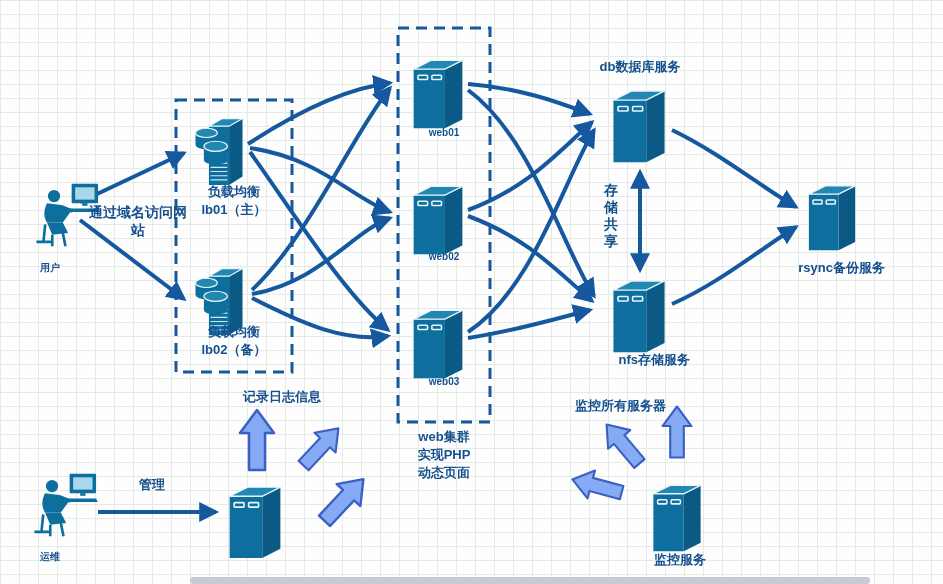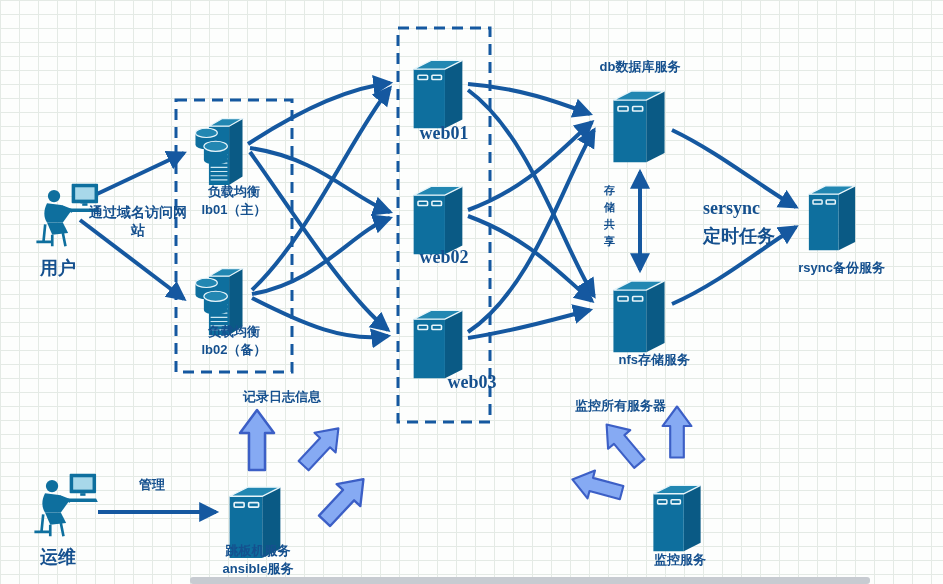--- a/index.html
+++ b/index.html
@@ -14,23 +14,23 @@
   }
   .lbl{
     position:absolute; color:#15508e; font-weight:bold;
     white-space:pre-line; line-height:18px; font-size:13px;
   }
   .center{text-align:center;}
   .title{
     color:#16202e; font-size:15px; line-height:20px; letter-spacing:1px;
   }
   .vlabel{
-    width:17px; word-break:break-all; line-height:17px; font-size:11px;
+    width:17px; word-break:break-all; line-height:17px; font-size:14px;
   }
-  .big{font-size:18px;font-family:Liberation Serif, serif;}
+  .big{font-size:10px;}
   #overlay{position:absolute; left:0; top:0;}
   .edge{fill:none; stroke:#1558a0; stroke-width:4;}
   .dashedbox{fill:none; stroke:#1558a0; stroke-width:3; stroke-dasharray:11 7;}
   #scrollbar-thumb{
     position:absolute; left:190px; top:577px; width:680px; height:7px;
     background:#c7cbd1; border-radius:3px;
   }
 </style>
 </head>
 <body>
@@ -131,33 +131,32 @@
   <div class="lbl big" style="left:40px; top:259px;text-align:right;">用户</div>
   <div class="lbl center" style="left:88px; top:203px; width:100px; font-size:14px;">通过域名访问网站</div>
 
   <div class="lbl center" style="left:176px; top:183px; width:116px;">负载均衡
 lb01（主）</div>
   <div class="lbl center" style="left:176px; top:323px; width:116px;">负载均衡
 lb02（备）</div>
 
   <div class="lbl center big" style="left:398px; top:124px; width:92px;">web01</div>
   <div class="lbl center big" style="left:398px; top:248px; width:92px;">web02</div>
-  <div class="lbl center big" style="left:398px; top:373px; width:92px;padding-left:28px;">web03</div>
+  <div class="lbl center big" style="left:398px; top:373px; width:92px;">web03</div>
+  <div class="lbl center" style="left:398px; top:428px; width:92px;">web集群
+实现PHP
+动态页面</div>
 
   <div class="lbl center" style="left:590px; top:58px; width:100px;">db数据库服务</div>
   <div class="lbl center" style="left:590px; top:351px; width:100px;text-align:right;">nfs存储服务</div>
   <div class="lbl vlabel" style="left:604px; top:182px;">存储共享</div>
 
-  <div class="lbl big" style="left:703px; top:194px; line-height:28px;">sersync
-定时任务</div>
   <div class="lbl center" style="left:775px; top:259px; width:110px;text-align:right;">rsync备份服务</div>
 
   <div class="lbl" style="left:243px; top:388px;text-align:right;">记录日志信息</div>
   <div class="lbl" style="left:543px; top:397px;margin-left:32px;">监控所有服务器</div>
 
   <div class="lbl big" style="left:40px; top:548px;text-align:right;">运维</div>
   <div class="lbl" style="left:139px; top:476px;">管理</div>
-  <div class="lbl center" style="left:206px; top:542px; width:104px;">跳板机服务
-ansible服务</div>
   <div class="lbl center" style="left:636px; top:551px; width:88px;">监控服务</div>
 
   <div id="scrollbar-thumb"></div>
 </div>
 
 </body></html>

